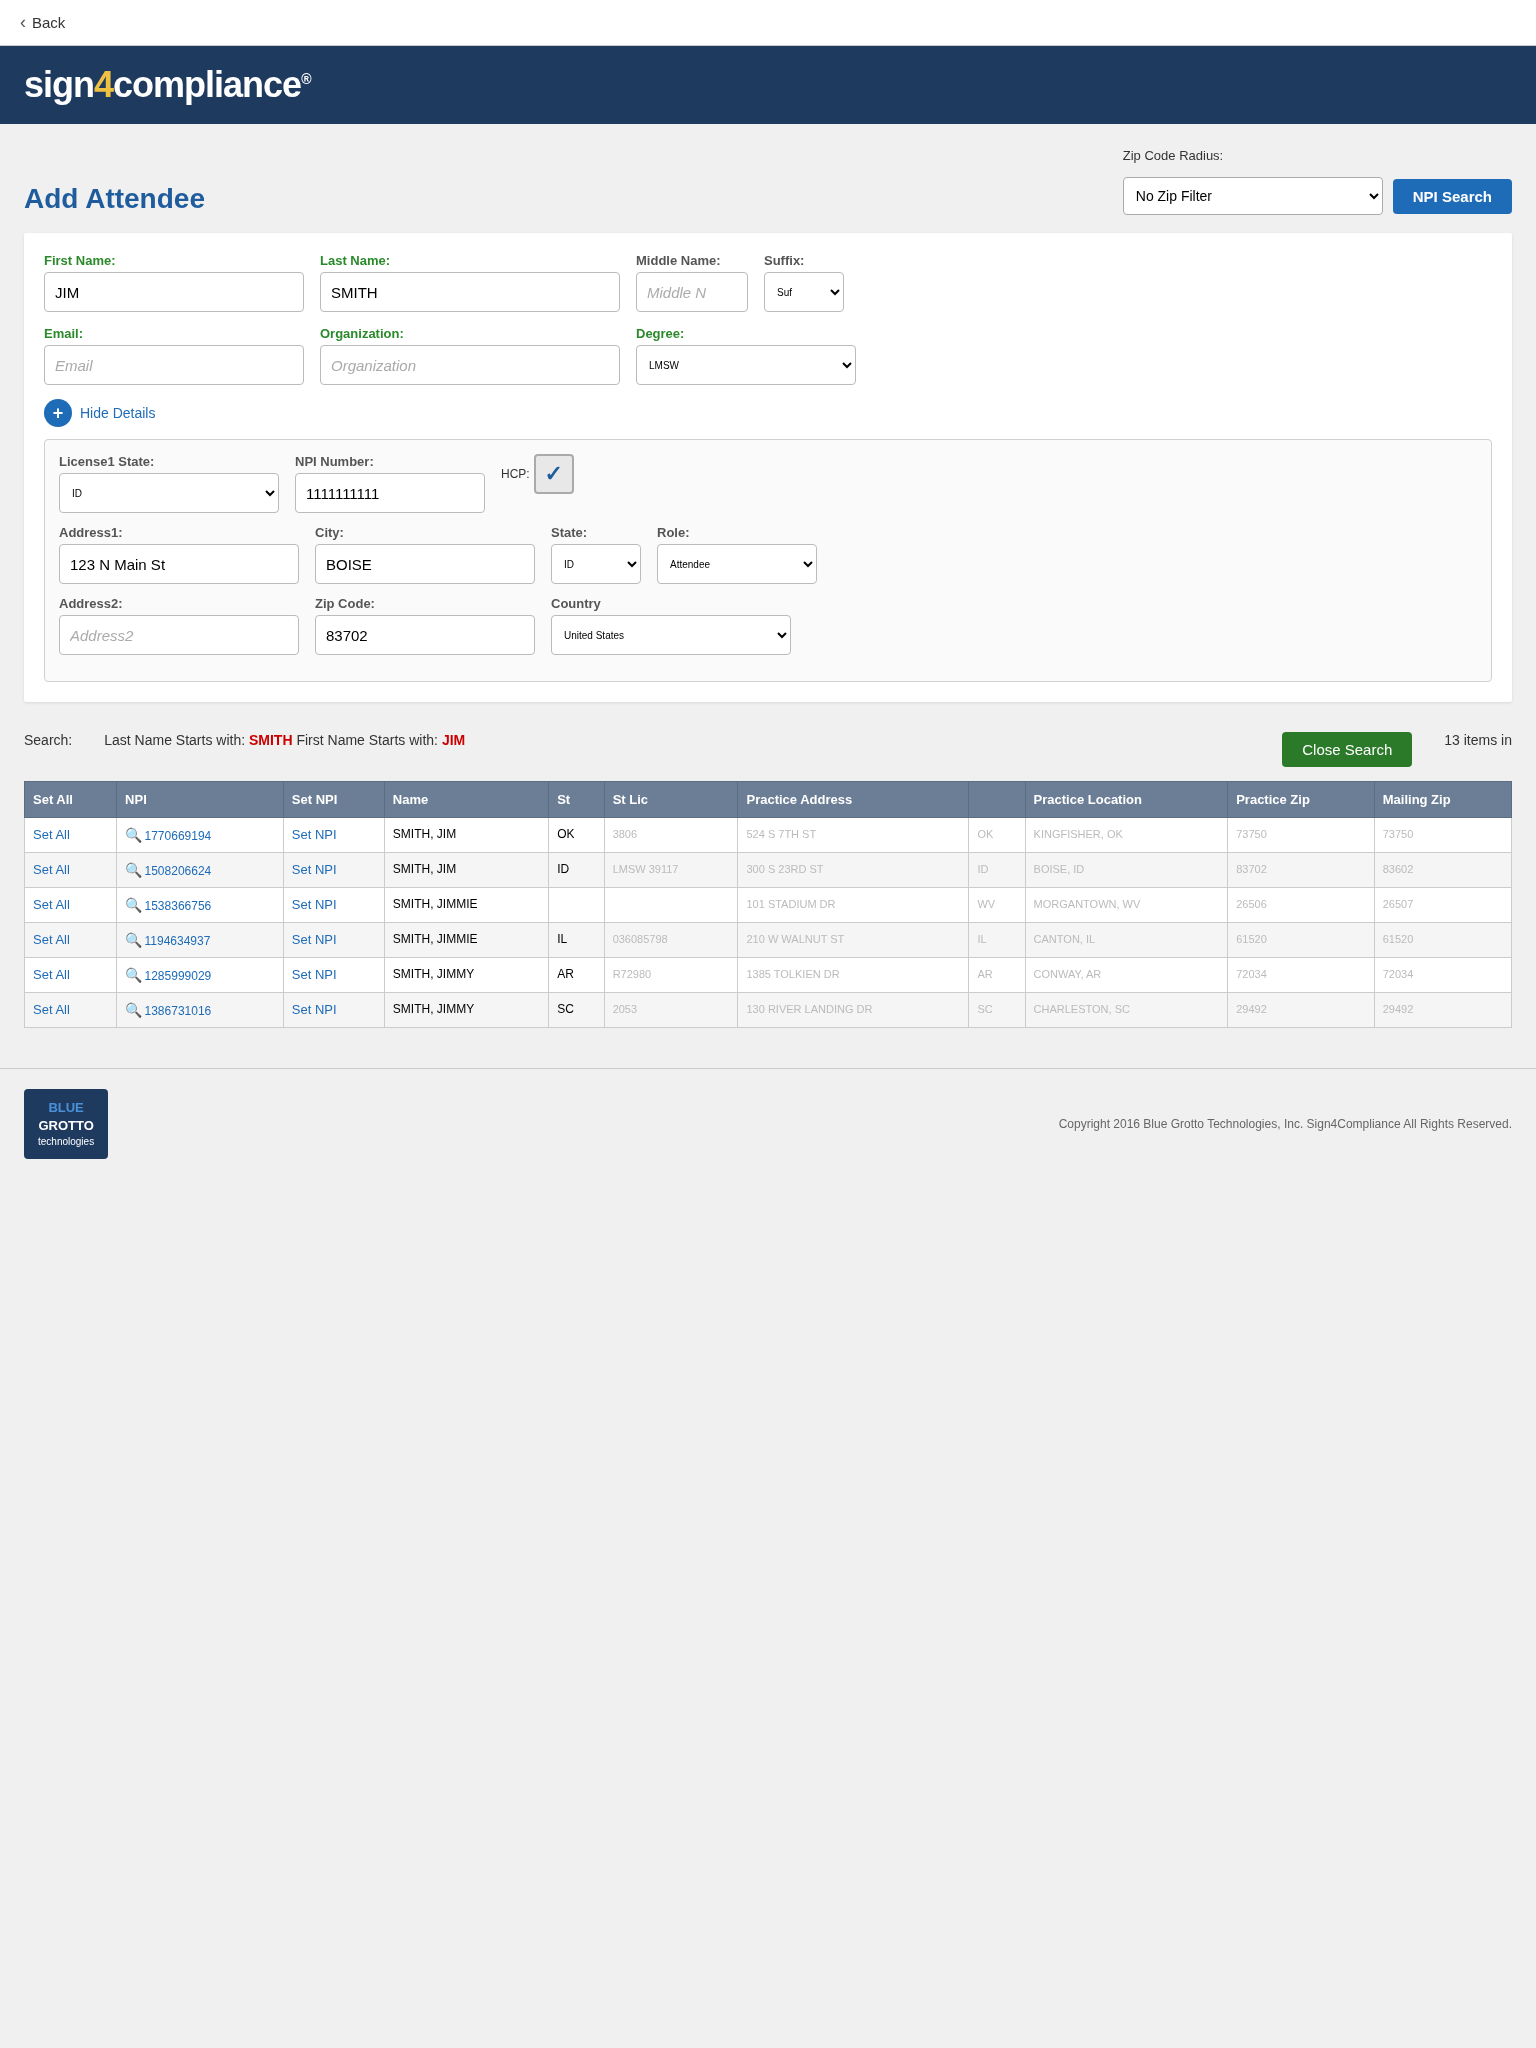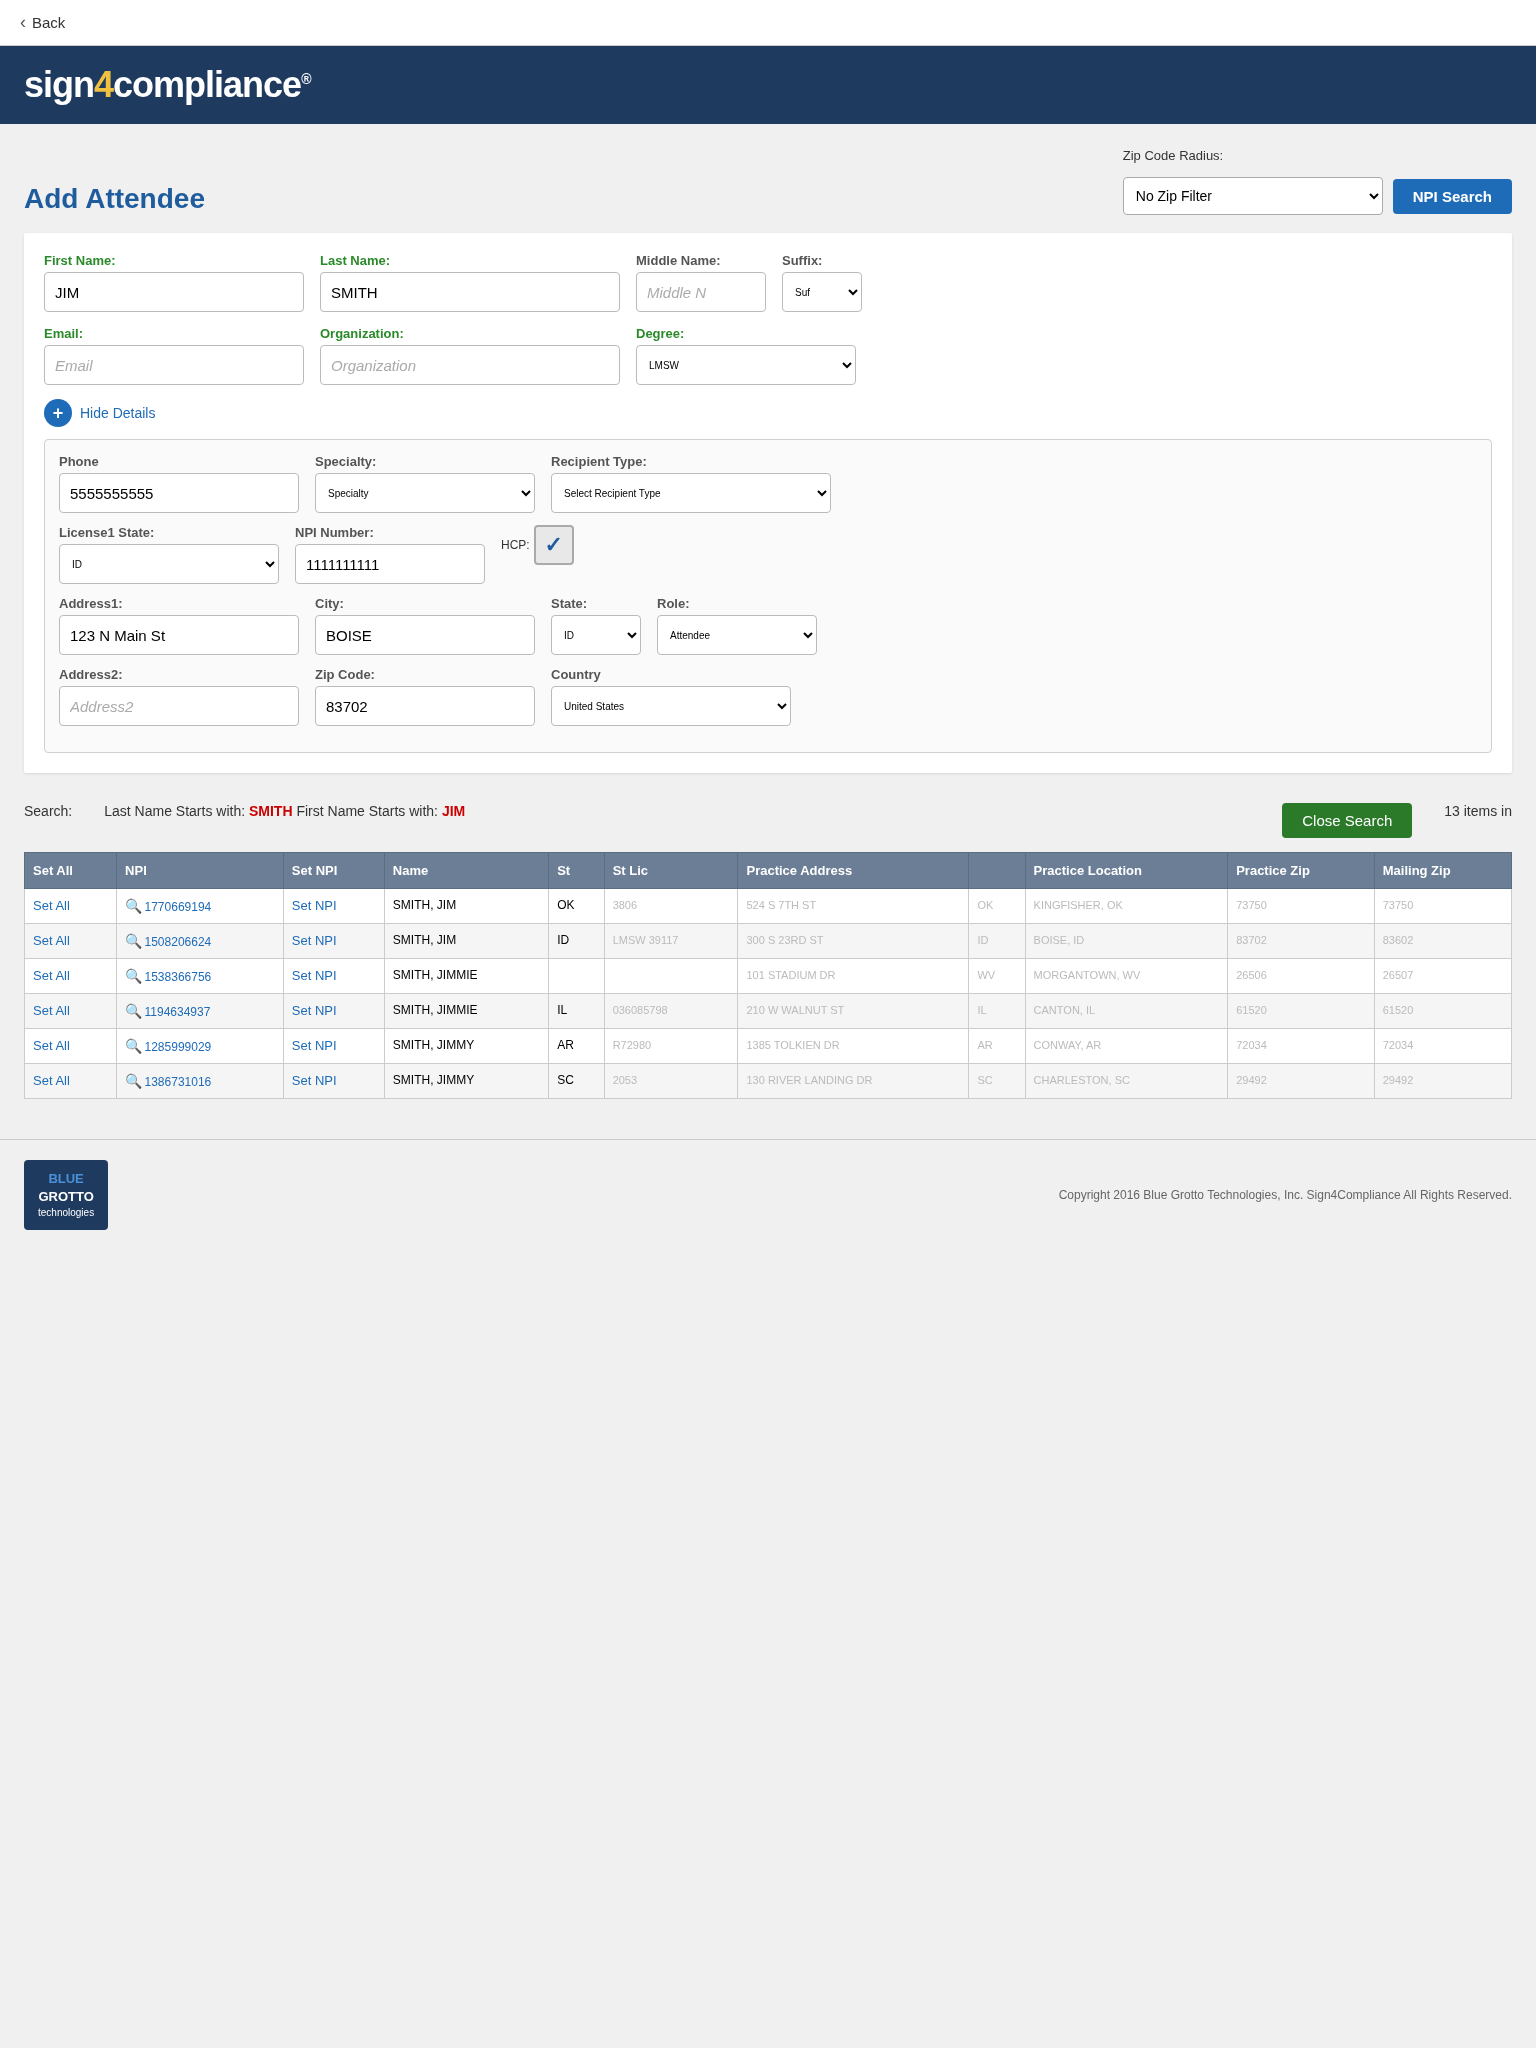--- a/index.html
+++ b/index.html
@@ -51,21 +51,21 @@
       border-radius: 4px;
       padding: 6px 8px;
       font-size: 10px;
       height: 40px;
       background: #fff;
       cursor: pointer;
     }
 
     .first-name-input { width: 260px; }
     .last-name-input { width: 300px; }
-    .middle-name-input { width: 130px; }
+    .middle-name-input { width: 112px; }
     .suffix-select { width: 80px; }
     .email-input { width: 260px; }
     .org-input { width: 300px; }
     .degree-select { width: 220px; }
 
     
     .hide-details-row { display: flex; align-items: center; gap: 8px; margin-bottom: 12px; cursor: pointer; }
     .plus-circle { width: 28px; height: 28px; border-radius: 50%; background: #1e6bb8; color: white; display: flex; align-items: center; justify-content: center; font-size: 18px; font-weight: bold; }
     .hide-details-label { color: #1e6bb8; font-size: 14px; }
 
@@ -195,38 +195,20 @@
       </div>
     </div>
 
     <div class="hide-details-row">
       <div class="plus-circle">+</div>
       <span class="hide-details-label">Hide Details</span>
     </div>
 
     <div class="details-section">
 
-      <div class="details-row">
-        <div class="field-group">
-          <label class="field-label normal">Phone</label>
-          <input type="text" class="phone-input" value="5555555555" style="">
-        </div>
-        <div class="field-group">
-          <label class="field-label normal">Specialty:</label>
-          <select class="specialty-select">
-            <option>Specialty</option>
-          </select>
-        </div>
-        <div class="field-group">
-          <label class="field-label normal">Recipient Type:</label>
-          <select class="recipient-select">
-            <option>Select Recipient Type</option>
-          </select>
-        </div>
-      </div>
 
       <div class="details-row">
         <div class="field-group">
           <label class="field-label normal">License1 State:</label>
           <select class="license1state-select">
             <option>ID</option>
           </select>
         </div>
         <div class="field-group">
           <label class="field-label normal">NPI Number:</label>

